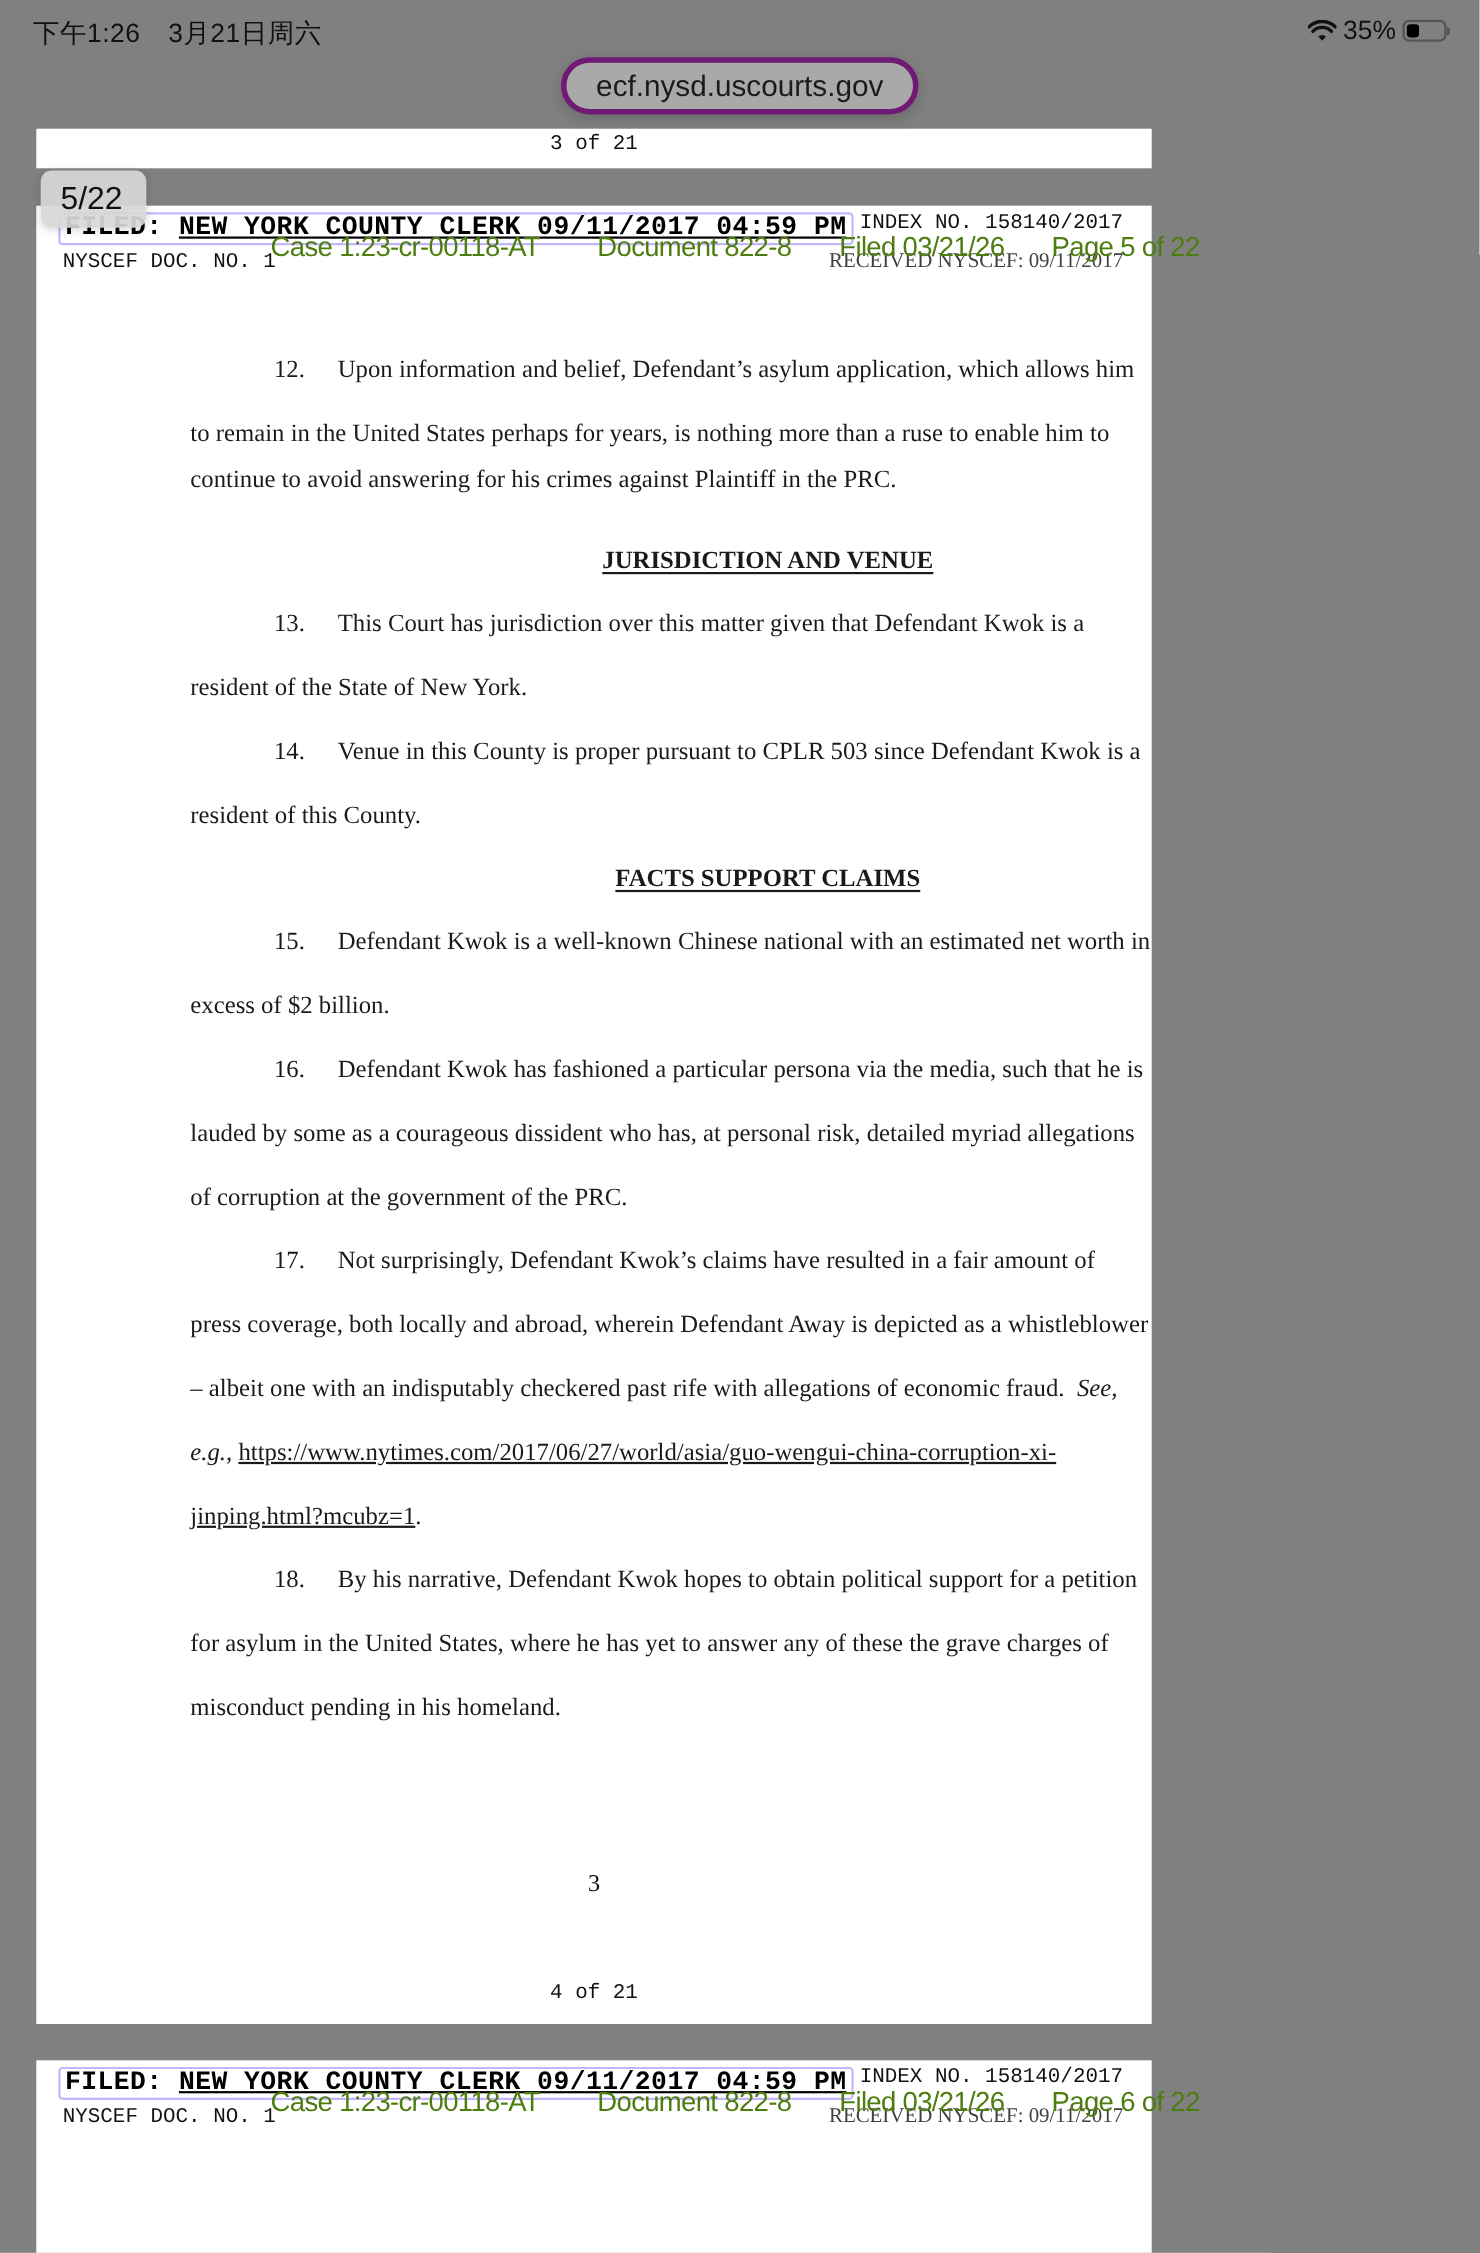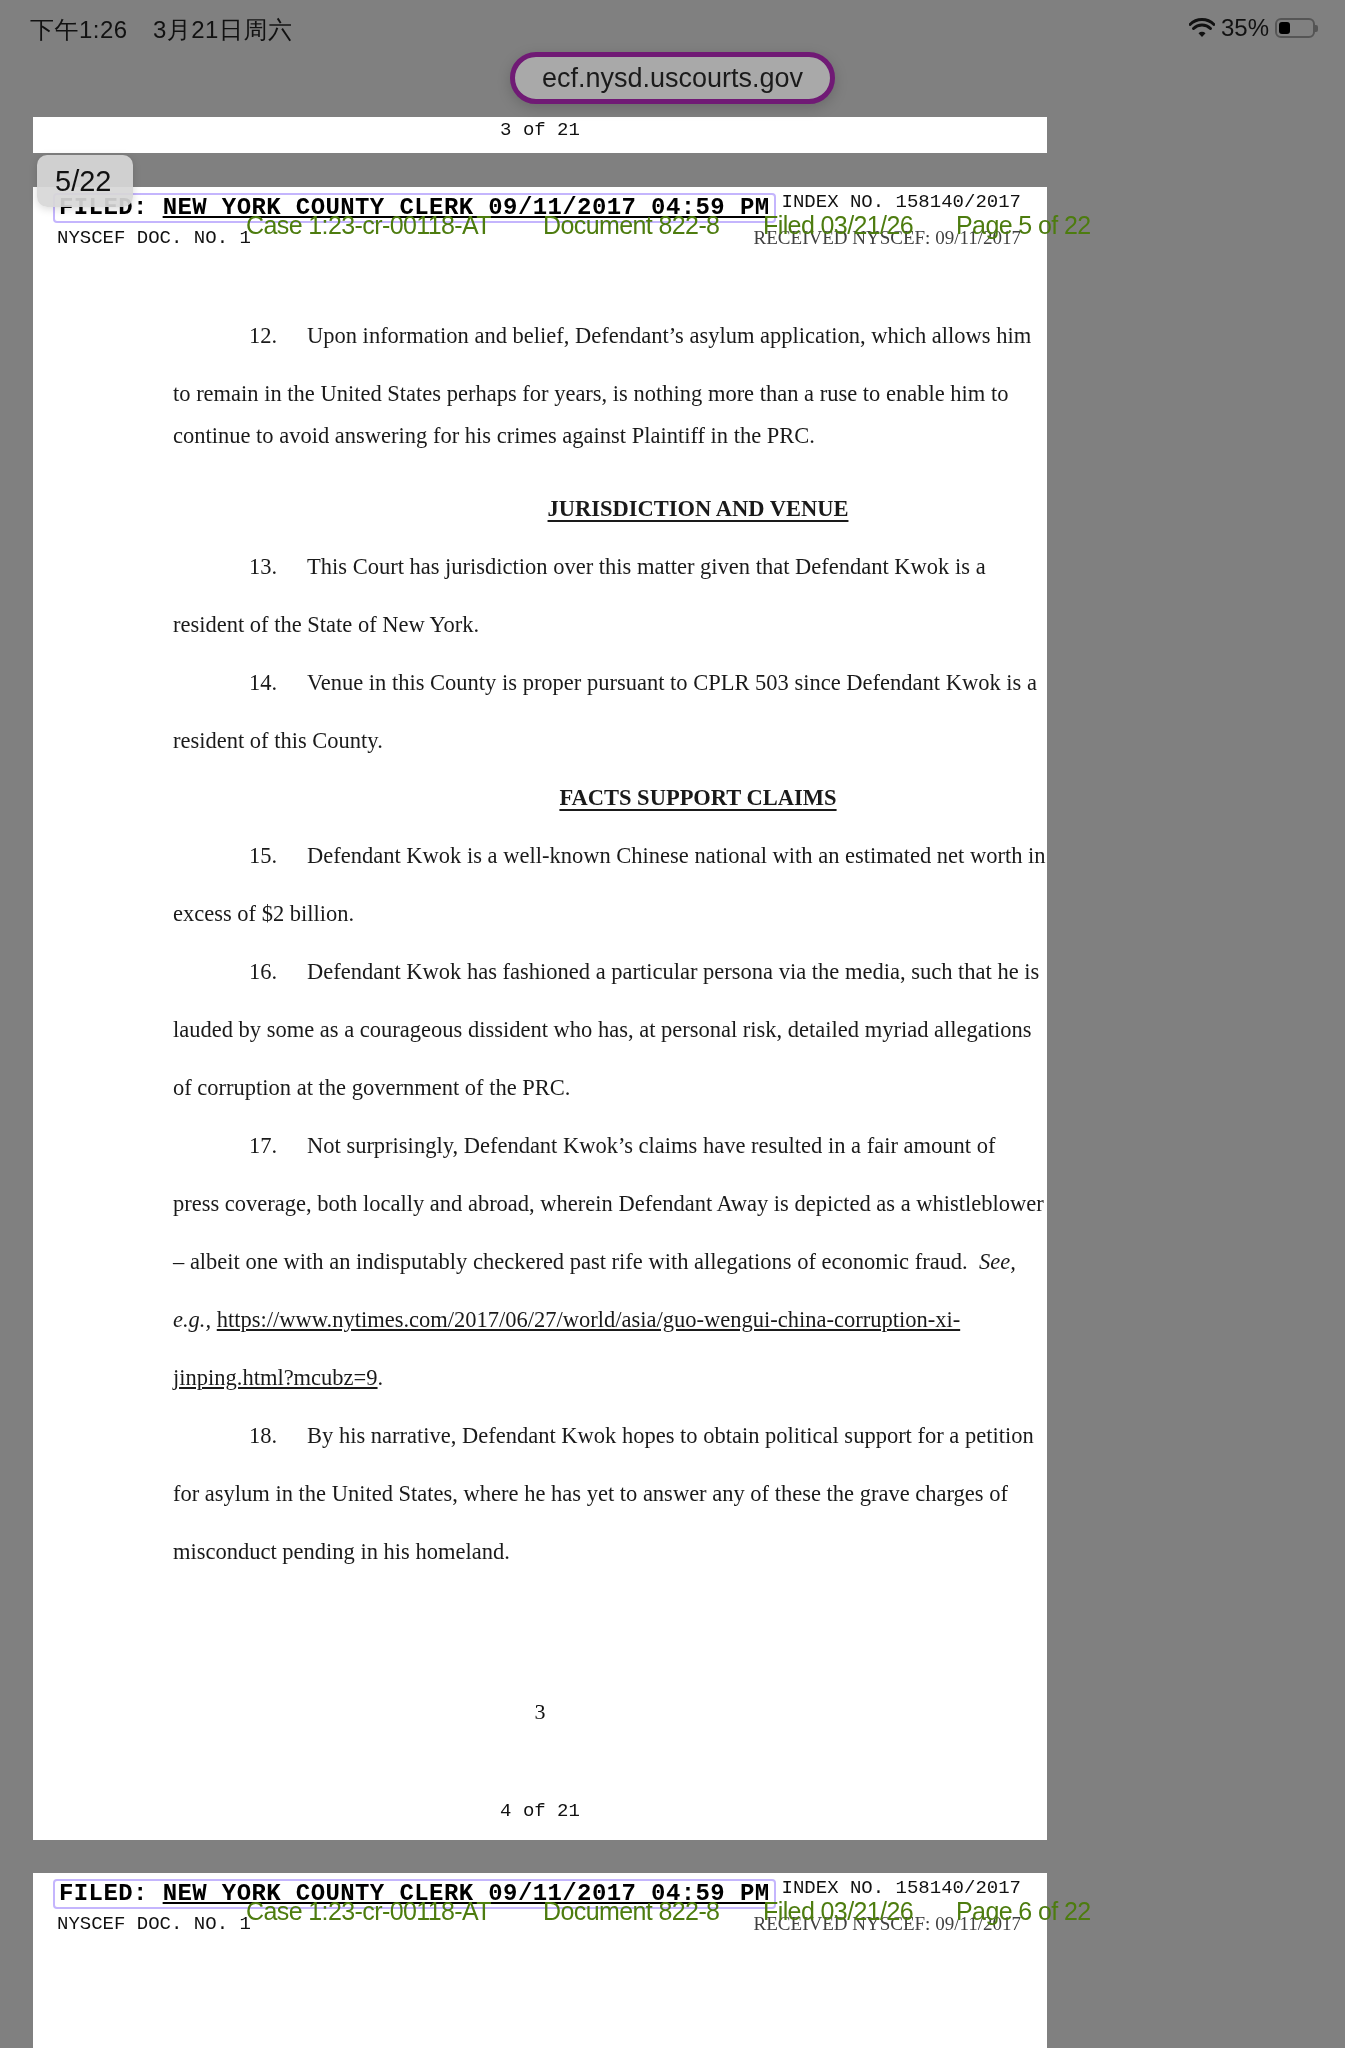--- a/index.html
+++ b/index.html
@@ -325,21 +325,21 @@
     </div>
     <div class="line" style="top:1004px;">press coverage, both locally and abroad, wherein Defendant Away is depicted as a whistleblower</div>
     <div class="line" style="top:1062px;">
       <span>– albeit one with an indisputably checkered past rife with allegations of economic fraud.</span>&nbsp;&nbsp;<span class="italic">See,</span>
     </div>
     <div class="line" style="top:1120px;">
       <span class="italic">e.g.,</span>
       <span class="doc-link">https://www.nytimes.com/2017/06/27/world/asia/guo-wengui-china-corruption-xi-</span>
     </div>
     <div class="line" style="top:1178px;">
-      <span class="doc-link">jinping.html?mcubz=9</span><span>.</span>
+      <span class="doc-link">jinping.html?mcubz=1</span><span>.</span>
     </div>
 
     <div class="line indent" style="top:1236px;">
       <span class="para-num">18.</span><span>By his narrative, Defendant Kwok hopes to obtain political support for a petition</span>
     </div>
     <div class="line" style="top:1294px;">for asylum in the United States, where he has yet to answer any of these the grave charges of</div>
     <div class="line" style="top:1352px;">misconduct pending in his homeland.</div>
   </div>
 
   <div class="page-footer-num">3</div>

